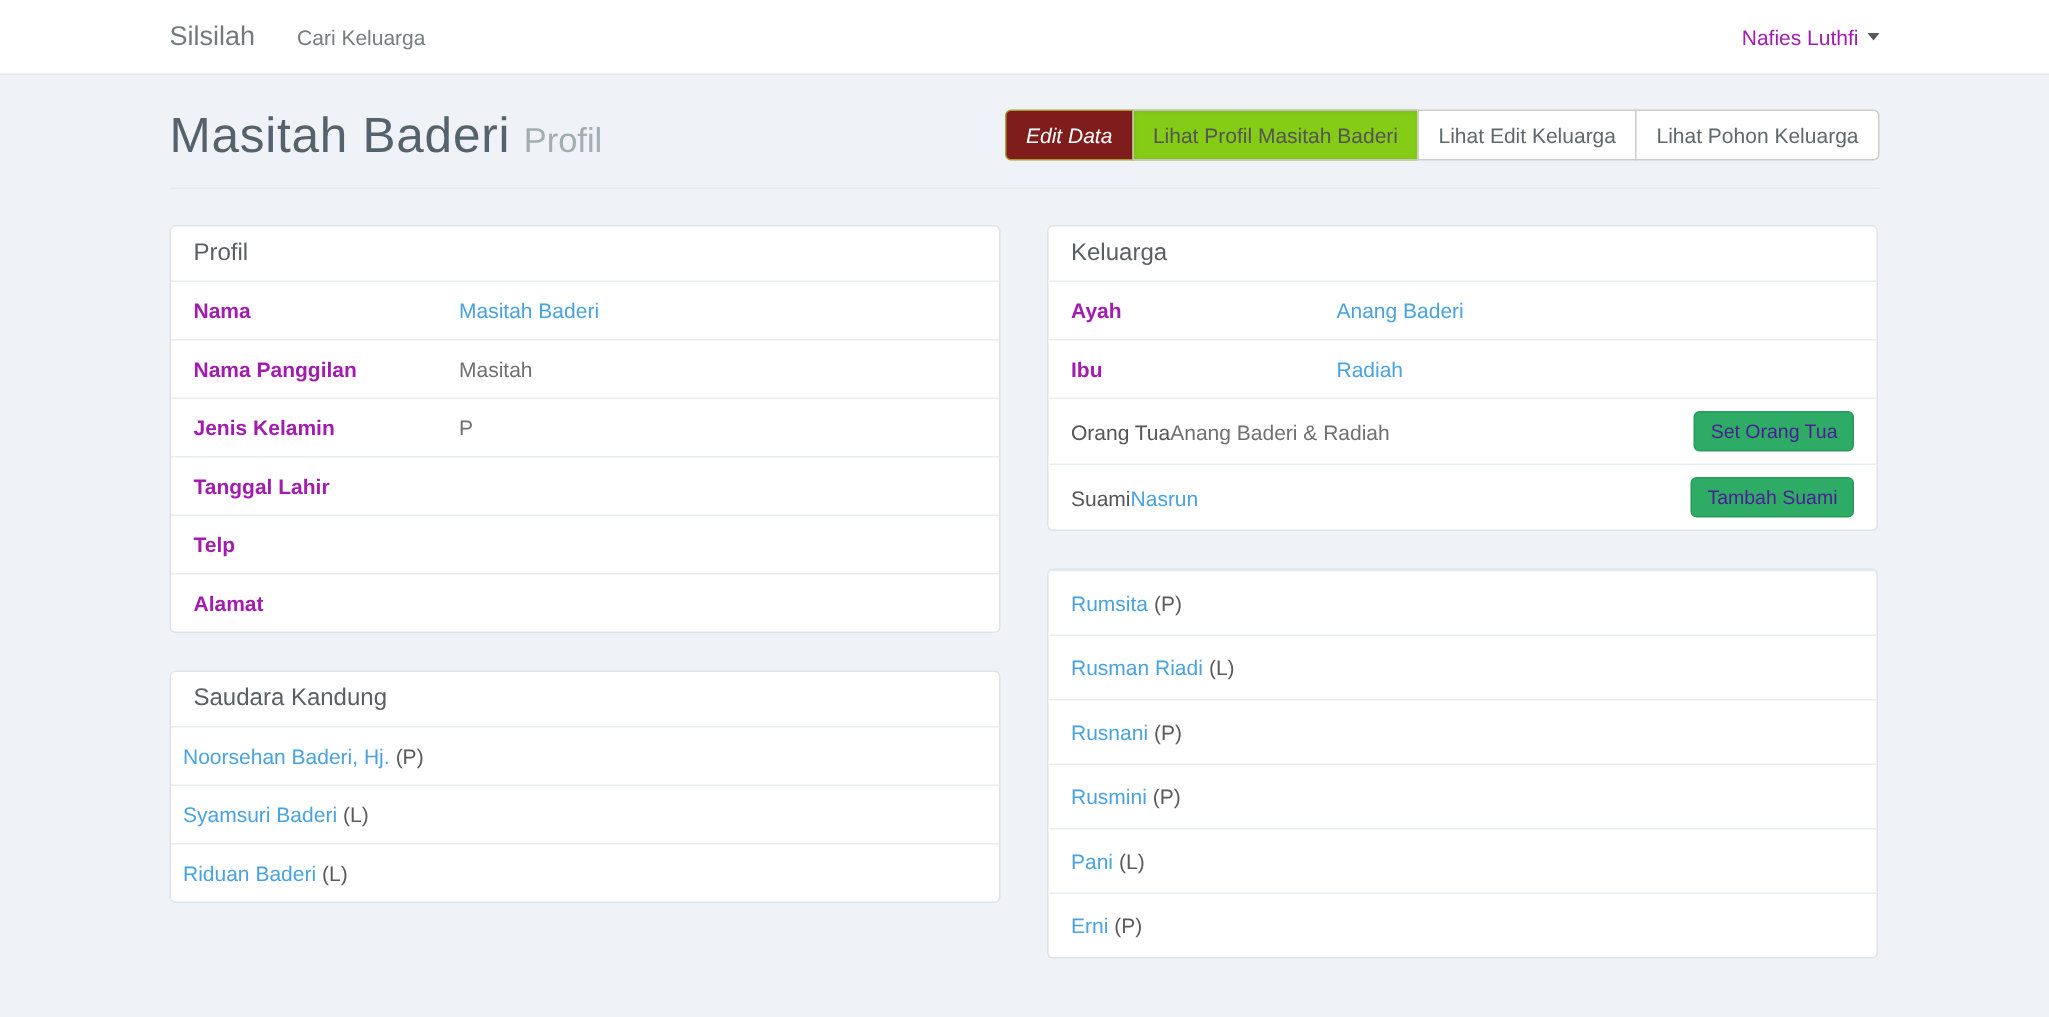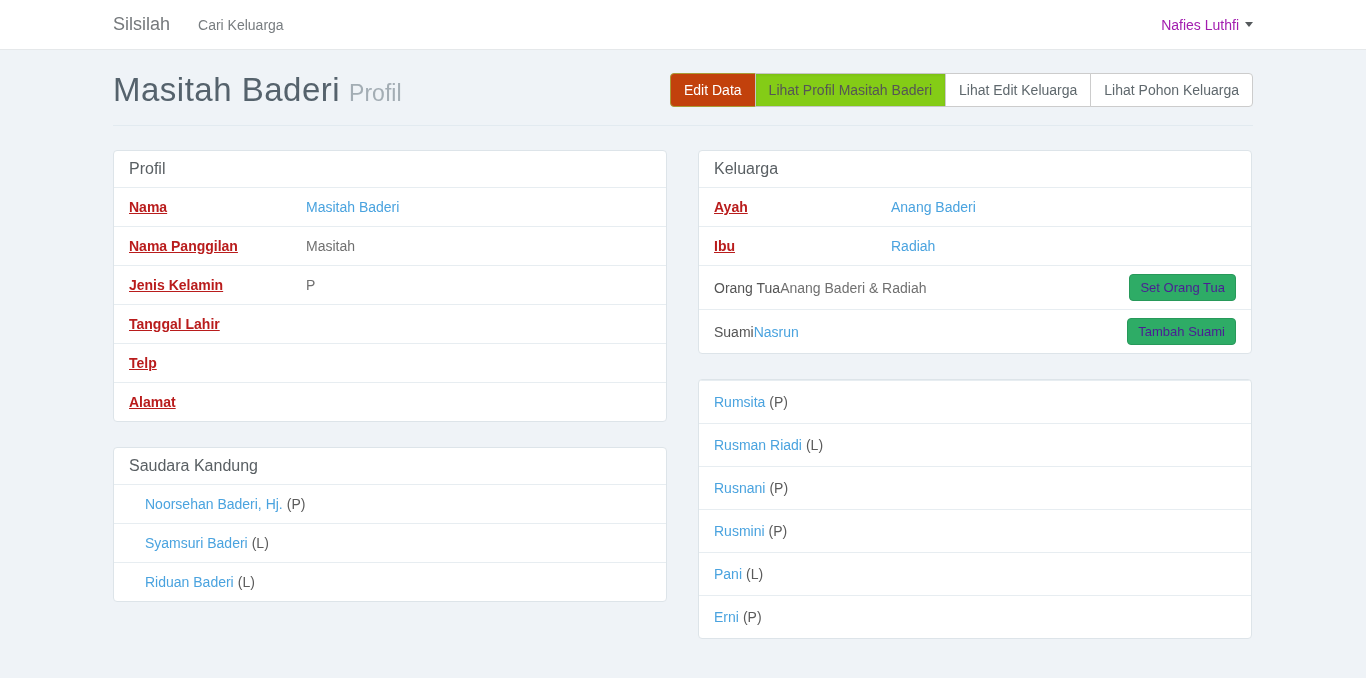--- a/index.html
+++ b/index.html
@@ -35,53 +35,53 @@
   .page-subtitle { font-size: 23px; color: #a3adb4; margin-left: 9px; }
 
   .btn-group { position: absolute; right: 0; top: 2px; display: flex; }
   .btn {
     height: 34px; padding: 0 13px; display: flex; align-items: center;
     font-size: 14px; border: 1px solid #cccccc; background: #ffffff;
     color: #5f686d; cursor: pointer; margin-left: -1px; white-space: nowrap;
   }
   .btn:first-child { border-radius: 4px 0 0 4px; margin-left: 0; }
   .btn:last-child { border-radius: 0 4px 4px 0; }
-  .btn-warning { background: #c2410c; border-color: #aa9b36; color: #ffffff; }
+  .btn-warning { background: #7f1d1d; border-color: #aa9b36; color: #ffffff; font-style: italic; }
   .btn-active { background: #84cc16; border-color: #c6c6c6; color: #555; box-shadow: inset 0 1px 3px rgba(0,0,0,.08); }
 
   
   .content-row { display: flex; gap: 31px; margin-top: 24px; align-items: flex-start; }
   .col { width: 554px; }
 
   .panel {
     background: #ffffff; border: 1px solid #dde4e9; border-radius: 4px;
     margin-bottom: 25px; overflow: hidden;
   }
   .panel-heading {
     padding: 8px 15px; font-size: 16px; color: #595f63;
     display: flex; align-items: center; justify-content: space-between;
     min-height: 36px;
   }
   .panel-body-table .row { border-top: 1px solid #e7edf1; display: flex; align-items: center; }
   .trow { padding: 10px 15px; min-height: 39px; }
-  .trow .tlabel { width: 177px; font-weight: bold; color: #b91c1c; flex-shrink: 0; text-decoration: underline; }
+  .trow .tlabel { width: 177px; font-weight: bold; color: #a21caf; flex-shrink: 0; }
   .tvalue { color: #707070; }
   a.link { color: #4aa3df; text-decoration: none; cursor: pointer; }
   .gender { color: #5b5b5b; margin-left: 4px; }
 
   .krow { padding: 8px 15px; min-height: 42px; }
   .krow .spacer { flex: 1; }
 
   .btn-success {
     background: #2eac66; border: 1px solid #27995a; color: #4c1d95;
     font-size: 13px; padding: 4px 10px; border-radius: 4px; cursor: pointer;
     white-space: nowrap; line-height: 17px;
   }
 
-  .list-row { border-top: 1px solid #e7edf1; padding: 10px 31px; min-height: 39px; display: flex; align-items: center; }
+  .list-row { border-top: 1px solid #e7edf1; padding: 10px 8px; min-height: 39px; display: flex; align-items: center; }
   .anak .list-row { padding: 12px 15px; min-height: 43px; }
 </style>
 </head>
 <body>
 
 <div class="navbar">
   <div class="container">
     <a class="brand">Silsilah</a>
     <a class="nav-link">Cari Keluarga</a>
     <div class="nav-right">

